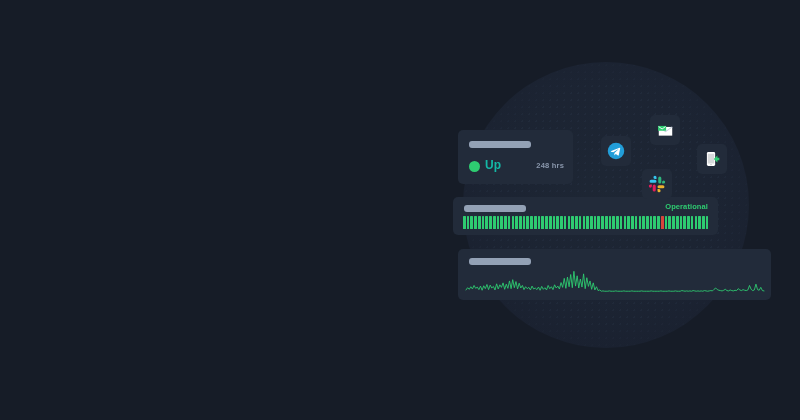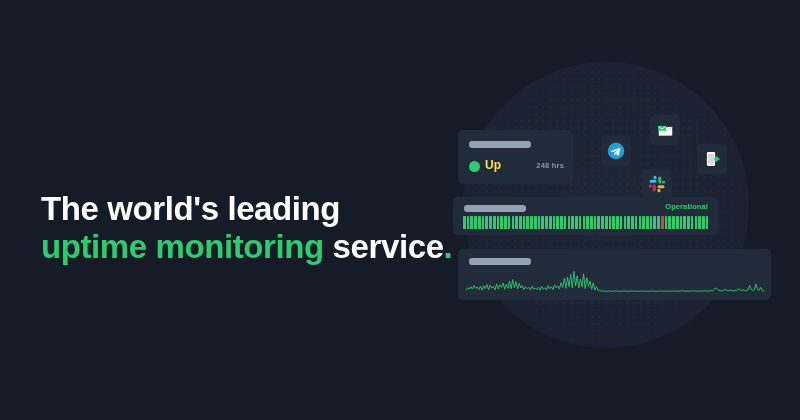--- a/index.html
+++ b/index.html
@@ -51,21 +51,21 @@
   
   #status-card{left:458px;top:130px;width:115px;height:54px;}
   #status-card .skeleton{left:11px;top:11px;width:62px;}
   .status-row{position:absolute;left:11px;top:26px;right:9px;height:20px;}
   .dot{
     position:absolute;left:0;top:5px;width:11px;height:11px;border-radius:50%;
     background:#2ecc71;
   }
   .status-label{
     position:absolute;left:16px;top:2px;
-    font-size:12px;font-weight:bold;color:#fde047;letter-spacing:.1px;
+    font-size:12px;font-weight:bold;color:#14b8a6;letter-spacing:.1px;
   }
   .status-meta{
     position:absolute;right:0;top:5px;
     font-size:7.5px;font-weight:bold;color:#8a97ac;letter-spacing:.2px;
   }
 
   
   #uptime-card{left:453px;top:197px;width:265px;height:38px;}
   #uptime-card .skeleton{left:11px;top:8px;width:62px;}
   .oper-label{
@@ -98,24 +98,20 @@
   .icon-tile svg{display:block;}
 </style>
 </head>
 <body>
 
 <div id="stage">
 
   <div class="bg-circle"></div>
   <div class="bg-circle-dots"></div>
 
-  <h1 class="headline">
-    <span class="line">The world's leading</span>
-    <span class="line"><span class="accent">uptime monitoring</span><span> service</span><span class="accent-dot">.</span></span>
-  </h1>
 
   <div class="card" id="status-card">
     <div class="skeleton"></div>
     <div class="status-row">
       <span class="dot"></span>
       <span class="status-label">Up</span>
       <span class="status-meta">248 hrs</span>
     </div>
   </div>
 

